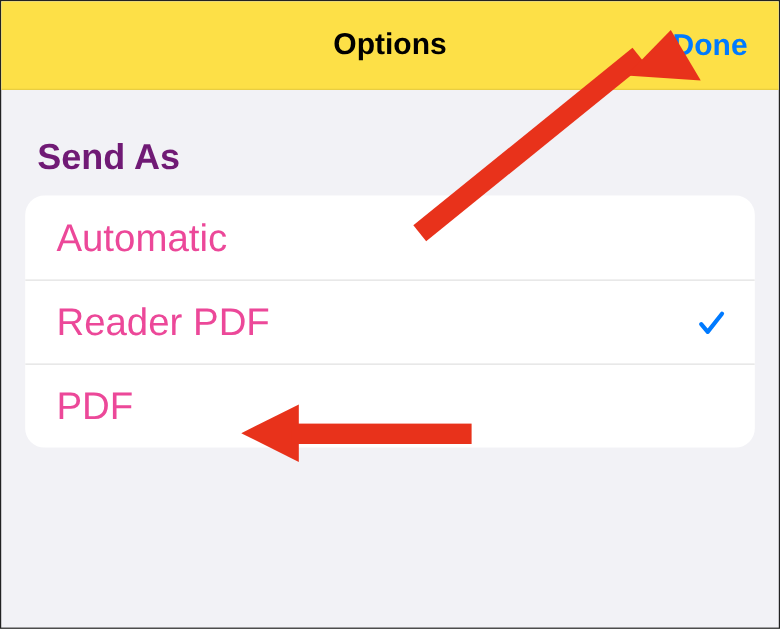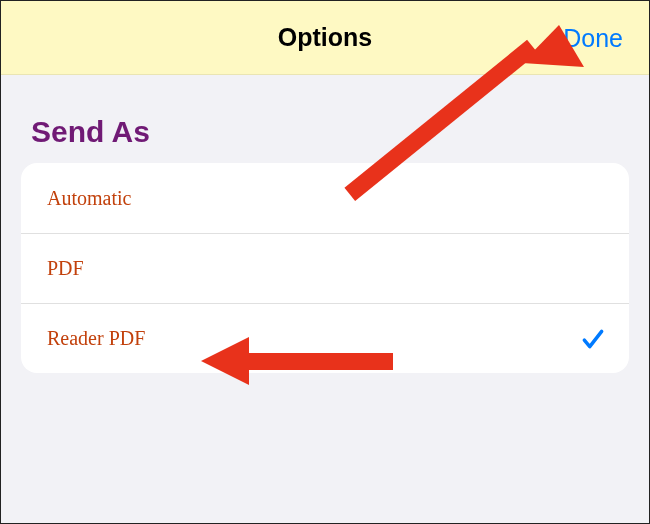--- a/index.html
+++ b/index.html
@@ -16,34 +16,34 @@
       position: relative;
       overflow: hidden;
     }
     .header {
       height: 74px;
       display: flex;
       align-items: center;
       justify-content: center;
       position: relative;
       border-bottom: 1px solid rgba(0,0,0,0.08);
-      background: #fef9c3;
+      background: #fde047;
     }
     .header-title {
       font-size: 25px;
       font-weight: 600;
       color: #000;
     }
     .done-button {
       position: absolute;
       right: 26px;
       top: 50%;
       transform: translateY(-50%);
       font-size: 25px;
-      font-weight: 400;
+      font-weight: 700;
       color: #007aff;
       background: none;
       border: none;
       cursor: pointer;
     }
     .section-header {
       font-size: 30px;
       font-weight: 700;
       color: #701a75;
       padding: 40px 30px 14px 30px;
@@ -59,24 +59,23 @@
       display: flex;
       align-items: center;
       padding: 0 22px 0 26px;
       position: relative;
       cursor: pointer;
     }
     .list-item + .list-item {
       border-top: 1px solid rgba(0,0,0,0.12);
     }
     .list-item-label {
-      font-size: 20px;
-      color: #c2410c;
+      font-size: 32px;
+      color: #ec4899;
       flex: 1;
-      font-family: Liberation Serif, serif;
     }
     .checkmark {
       width: 28px;
       height: 28px;
       display: inline-flex;
       align-items: center;
       justify-content: center;
     }
     .checkmark svg {
       width: 26px;
@@ -100,30 +99,30 @@
   <div class="header-title" data-name="page-title">Options</div>
   <button class="done-button" data-name="done-button">Done</button>
 </div>
 
 <div class="section-header" data-name="section-header-send-as">Send As</div>
 
 <div class="list" data-name="send-as-list">
   <div class="list-item" data-name="list-item-automatic">
     <span class="list-item-label" data-name="list-item-label">Automatic</span>
   </div>
-  <div class="list-item" data-name="list-item-pdf">
-    <span class="list-item-label" data-name="list-item-label">PDF</span>
-  </div>
   <div class="list-item" data-name="list-item-reader-pdf">
     <span class="list-item-label" data-name="list-item-label">Reader PDF</span>
     <span class="checkmark" data-name="checkmark-icon">
       <svg viewBox="0 0 24 24" fill="none" stroke="#007aff" stroke-width="3.2" stroke-linecap="round" stroke-linejoin="round">
         <polyline points="4,13 9,19 20,5"></polyline>
       </svg>
     </span>
+  </div>
+  <div class="list-item" data-name="list-item-pdf">
+    <span class="list-item-label" data-name="list-item-label">PDF</span>
   </div>
 </div>
 
 <div class="arrow-overlay" data-name="annotation-arrow-to-done" style="left:328px; top:24px; width:255px; height:180px;">
   <svg viewBox="0 0 255 180" width="255" height="180">
     <g fill="#e8321b">
 
       <rect x="-5" y="85" width="235" height="17" transform="rotate(-39 115 95)"></rect>
 
       <polygon points="230,0 255,42 193,38"></polygon>

